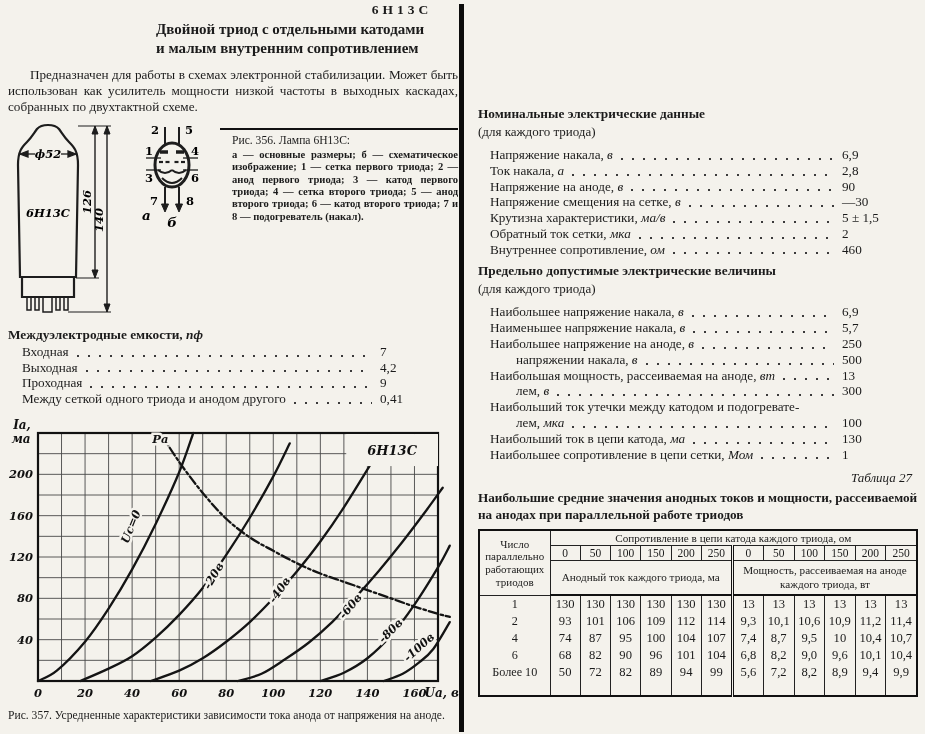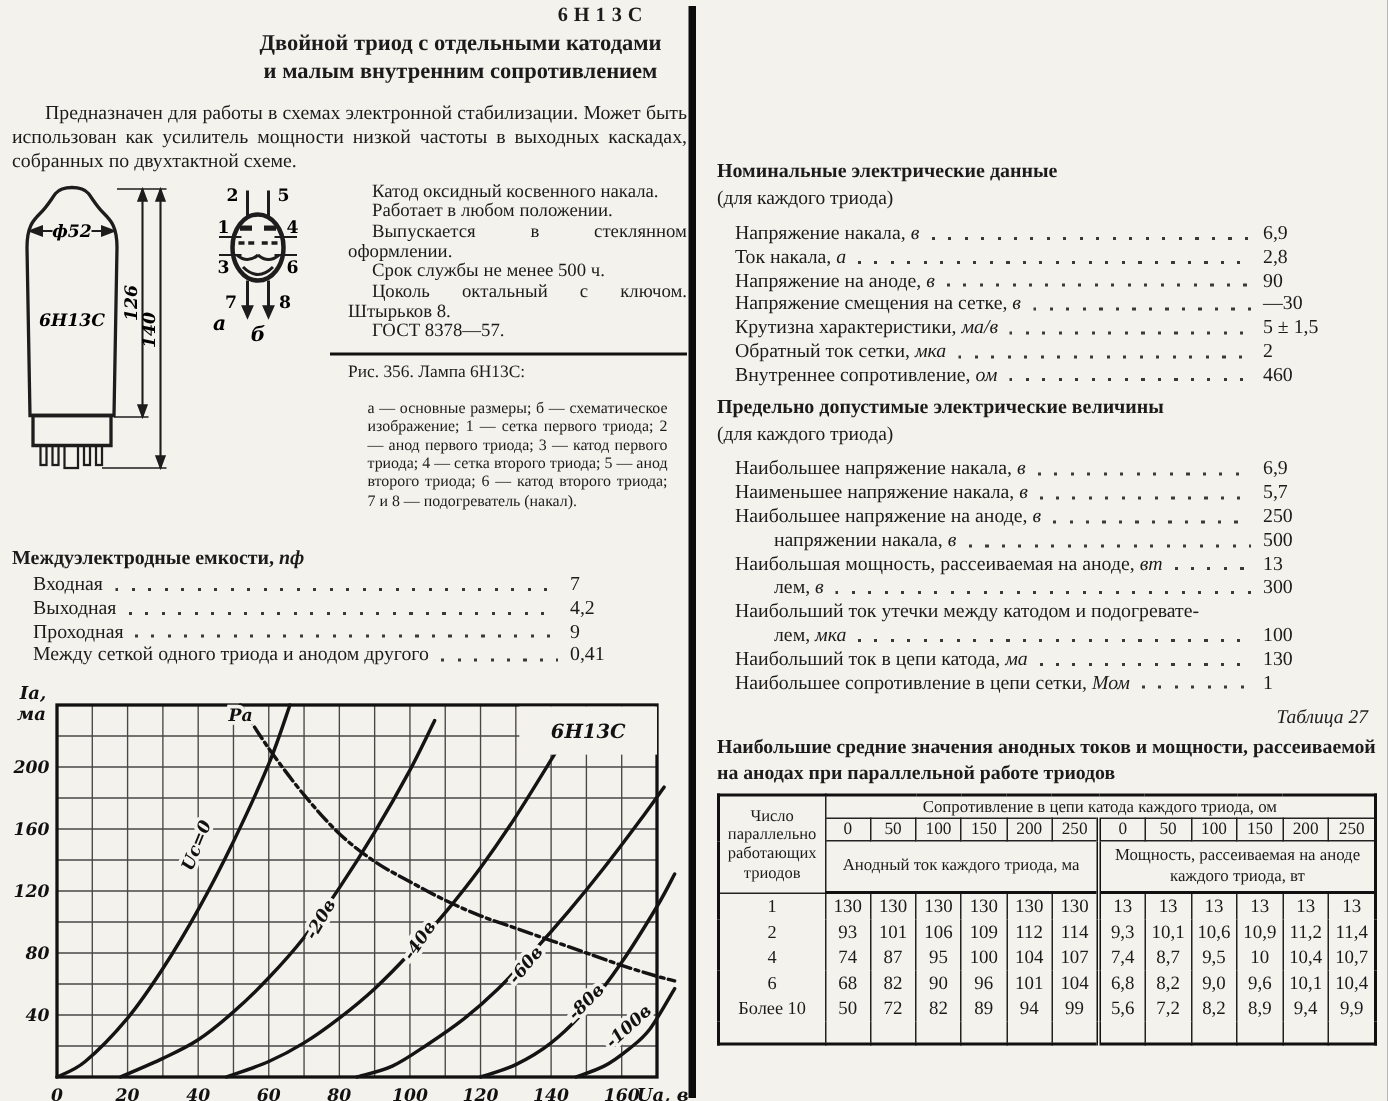--- a/index.html
+++ b/index.html
@@ -4,30 +4,30 @@
 <style>
   html,body{margin:0;padding:0;background:#888;}
   .page{position:relative;width:925px;height:734px;background:#f4f2ec;color:#1b1b1b;
         font-family:"Liberation Serif","DejaVu Serif",serif;overflow:hidden;}
   .tube-header{position:absolute;left:352px;top:2px;width:100px;text-align:center;
         font-weight:bold;font-size:13.5px;letter-spacing:4px;}
   .divider{position:absolute;left:459px;top:4px;width:5px;height:728px;background:#0c0c0c;}
   .col{position:absolute;top:0;}
   .col.left{left:8px;width:450px;}
   .col.right{left:478px;top:100px;width:440px;}
-  .doc-title{margin:20px 16px 9px 148px;width:302px;text-align:center;font-weight:bold;
+  .doc-title{margin:20px 16px 9px 148px;width:302px;font-weight:bold;
         font-size:15px;line-height:1.25;}
   .intro{margin:0 0 6px;font-size:13.2px;line-height:1.22;text-align:justify;text-indent:22px;}
   .figure-row{display:flex;gap:6px;}
   .tube-svg{flex:none;}
   .fig-side{width:228px;}
   .feat{margin:0;font-size:12.5px;line-height:1.07;text-align:justify;text-indent:16px;}
   .cap-rule{border-top:2px solid #111;margin:7px 0 4px -12px;}
   .cap-title{margin:0 0 2px;font-size:11.6px;}
-  .cap-body{margin:13px;font-size:10.6px;line-height:1.17;text-align:justify;}
+  .cap-body{margin:0;font-size:10.6px;line-height:1.17;text-align:justify;font-weight:bold;}
   .sec-heading{font-weight:bold;font-size:13.3px;margin:10px 0 2px;}
   .col.right .sec-heading{margin:6px 0 2px;}
   .sec-sub{font-size:13px;margin:0 0 8px;}
   .spec{font-size:13.2px;}
   .col.left .spec{margin-left:14px;padding-right:30px;}
   .col.right .spec{margin-left:12px;padding-right:28px;}
   .spec-row{display:flex;align-items:baseline;line-height:1.12;margin:1px 0;}
   .spec-pre{line-height:1.12;margin:1px 0;}
   .spec-label{white-space:nowrap;}
   .spec-label.cont{padding-left:26px;}
@@ -131,28 +131,20 @@
         <text x="141" y="34" text-anchor="middle">1</text>
         <text x="141" y="61" text-anchor="middle">3</text>
         <text x="187" y="34" text-anchor="middle">4</text>
         <text x="187" y="61" text-anchor="middle">6</text>
         <text x="150" y="84" text-anchor="end">7</text>
         <text x="178" y="84">8</text>
         <text x="164" y="106" text-anchor="middle" class="it big">б</text>
       </svg>
 
       <div class="fig-side">
-        <div id="features">
-            <p class="feat">Катод оксидный косвенного накала.</p>
-            <p class="feat">Работает в любом положении.</p>
-            <p class="feat">Выпускается в стеклянном оформлении.</p>
-            <p class="feat">Срок службы не менее 500 ч.</p>
-            <p class="feat">Цоколь октальный с ключом. Штырьков 8.</p>
-            <p class="feat">ГОСТ 8378—57.</p>
-          </div>
         <div class="cap-rule"></div>
         <p class="cap-title">Рис. 356. Лампа 6Н13С:</p>
         <p class="cap-body">а — основные размеры; б — схематическое изображение; 1 — сетка первого триода; 2 — анод первого триода; 3 — катод первого триода; 4 — сетка второго триода; 5 — анод второго триода; 6 — катод второго триода; 7 и 8 — подогреватель (накал).</p>
       </div>
     </div>
 
     <div class="sec-heading">
       <span>Междуэлектродные емкости,</span>
       <i>пф</i>
     </div>

